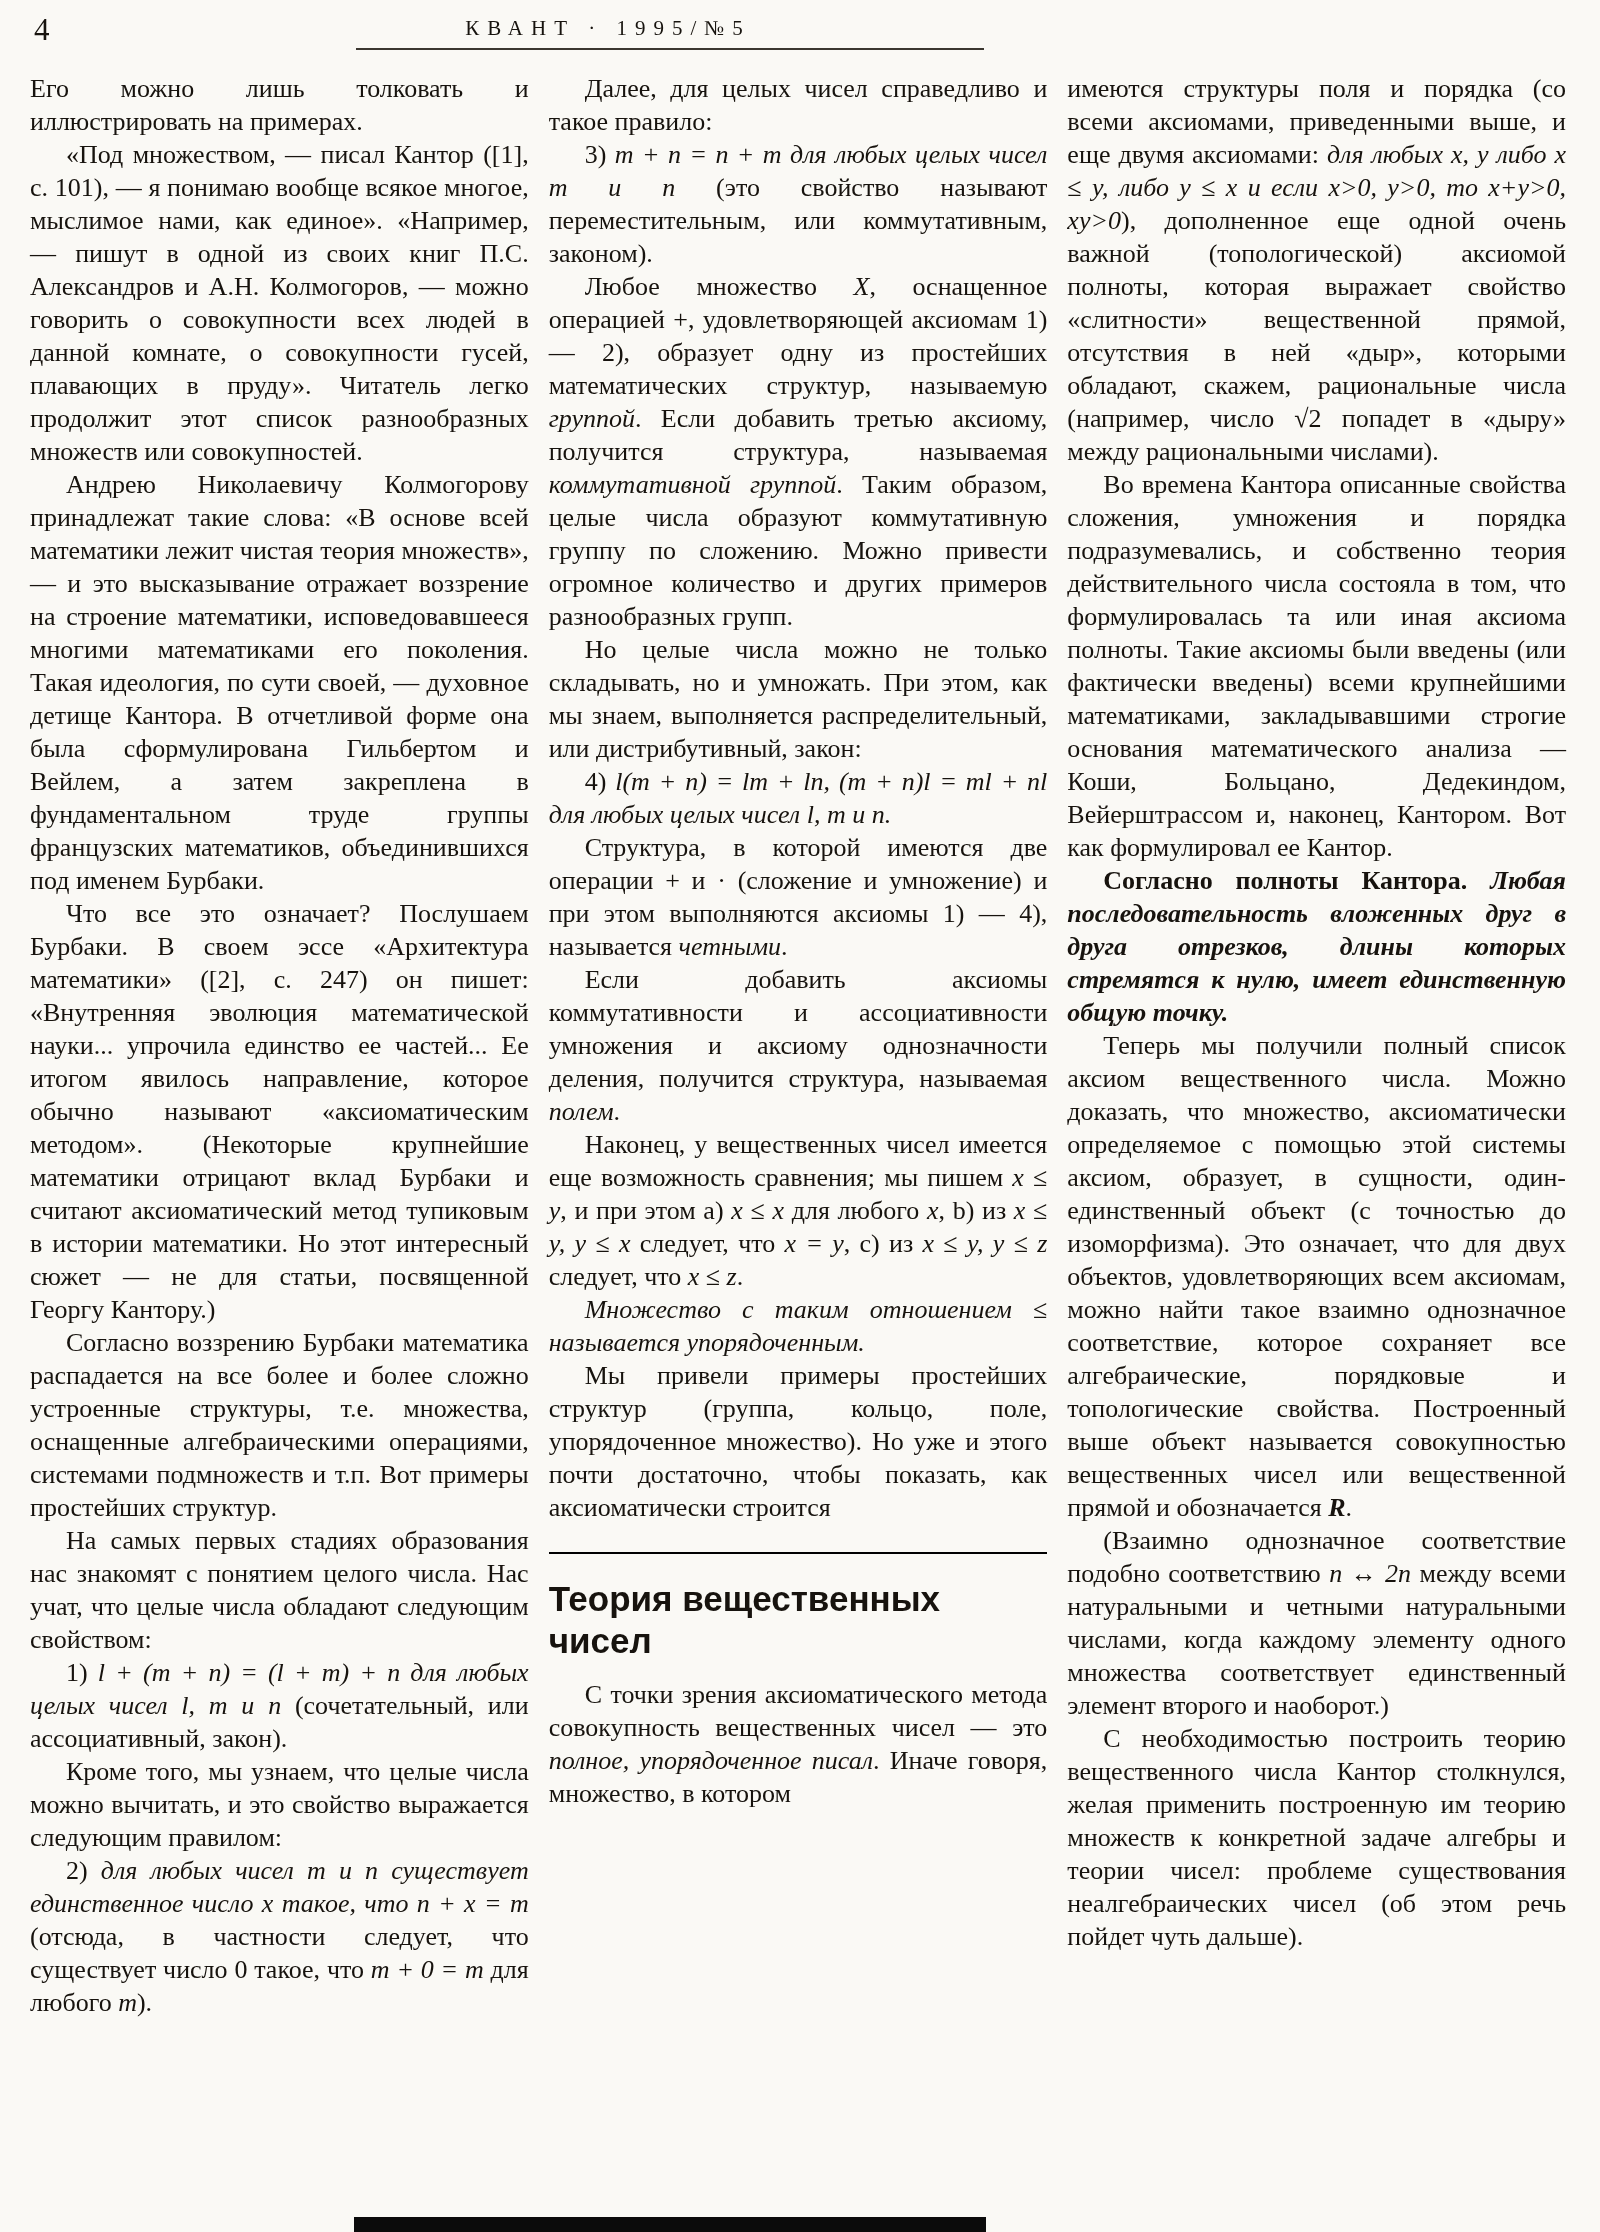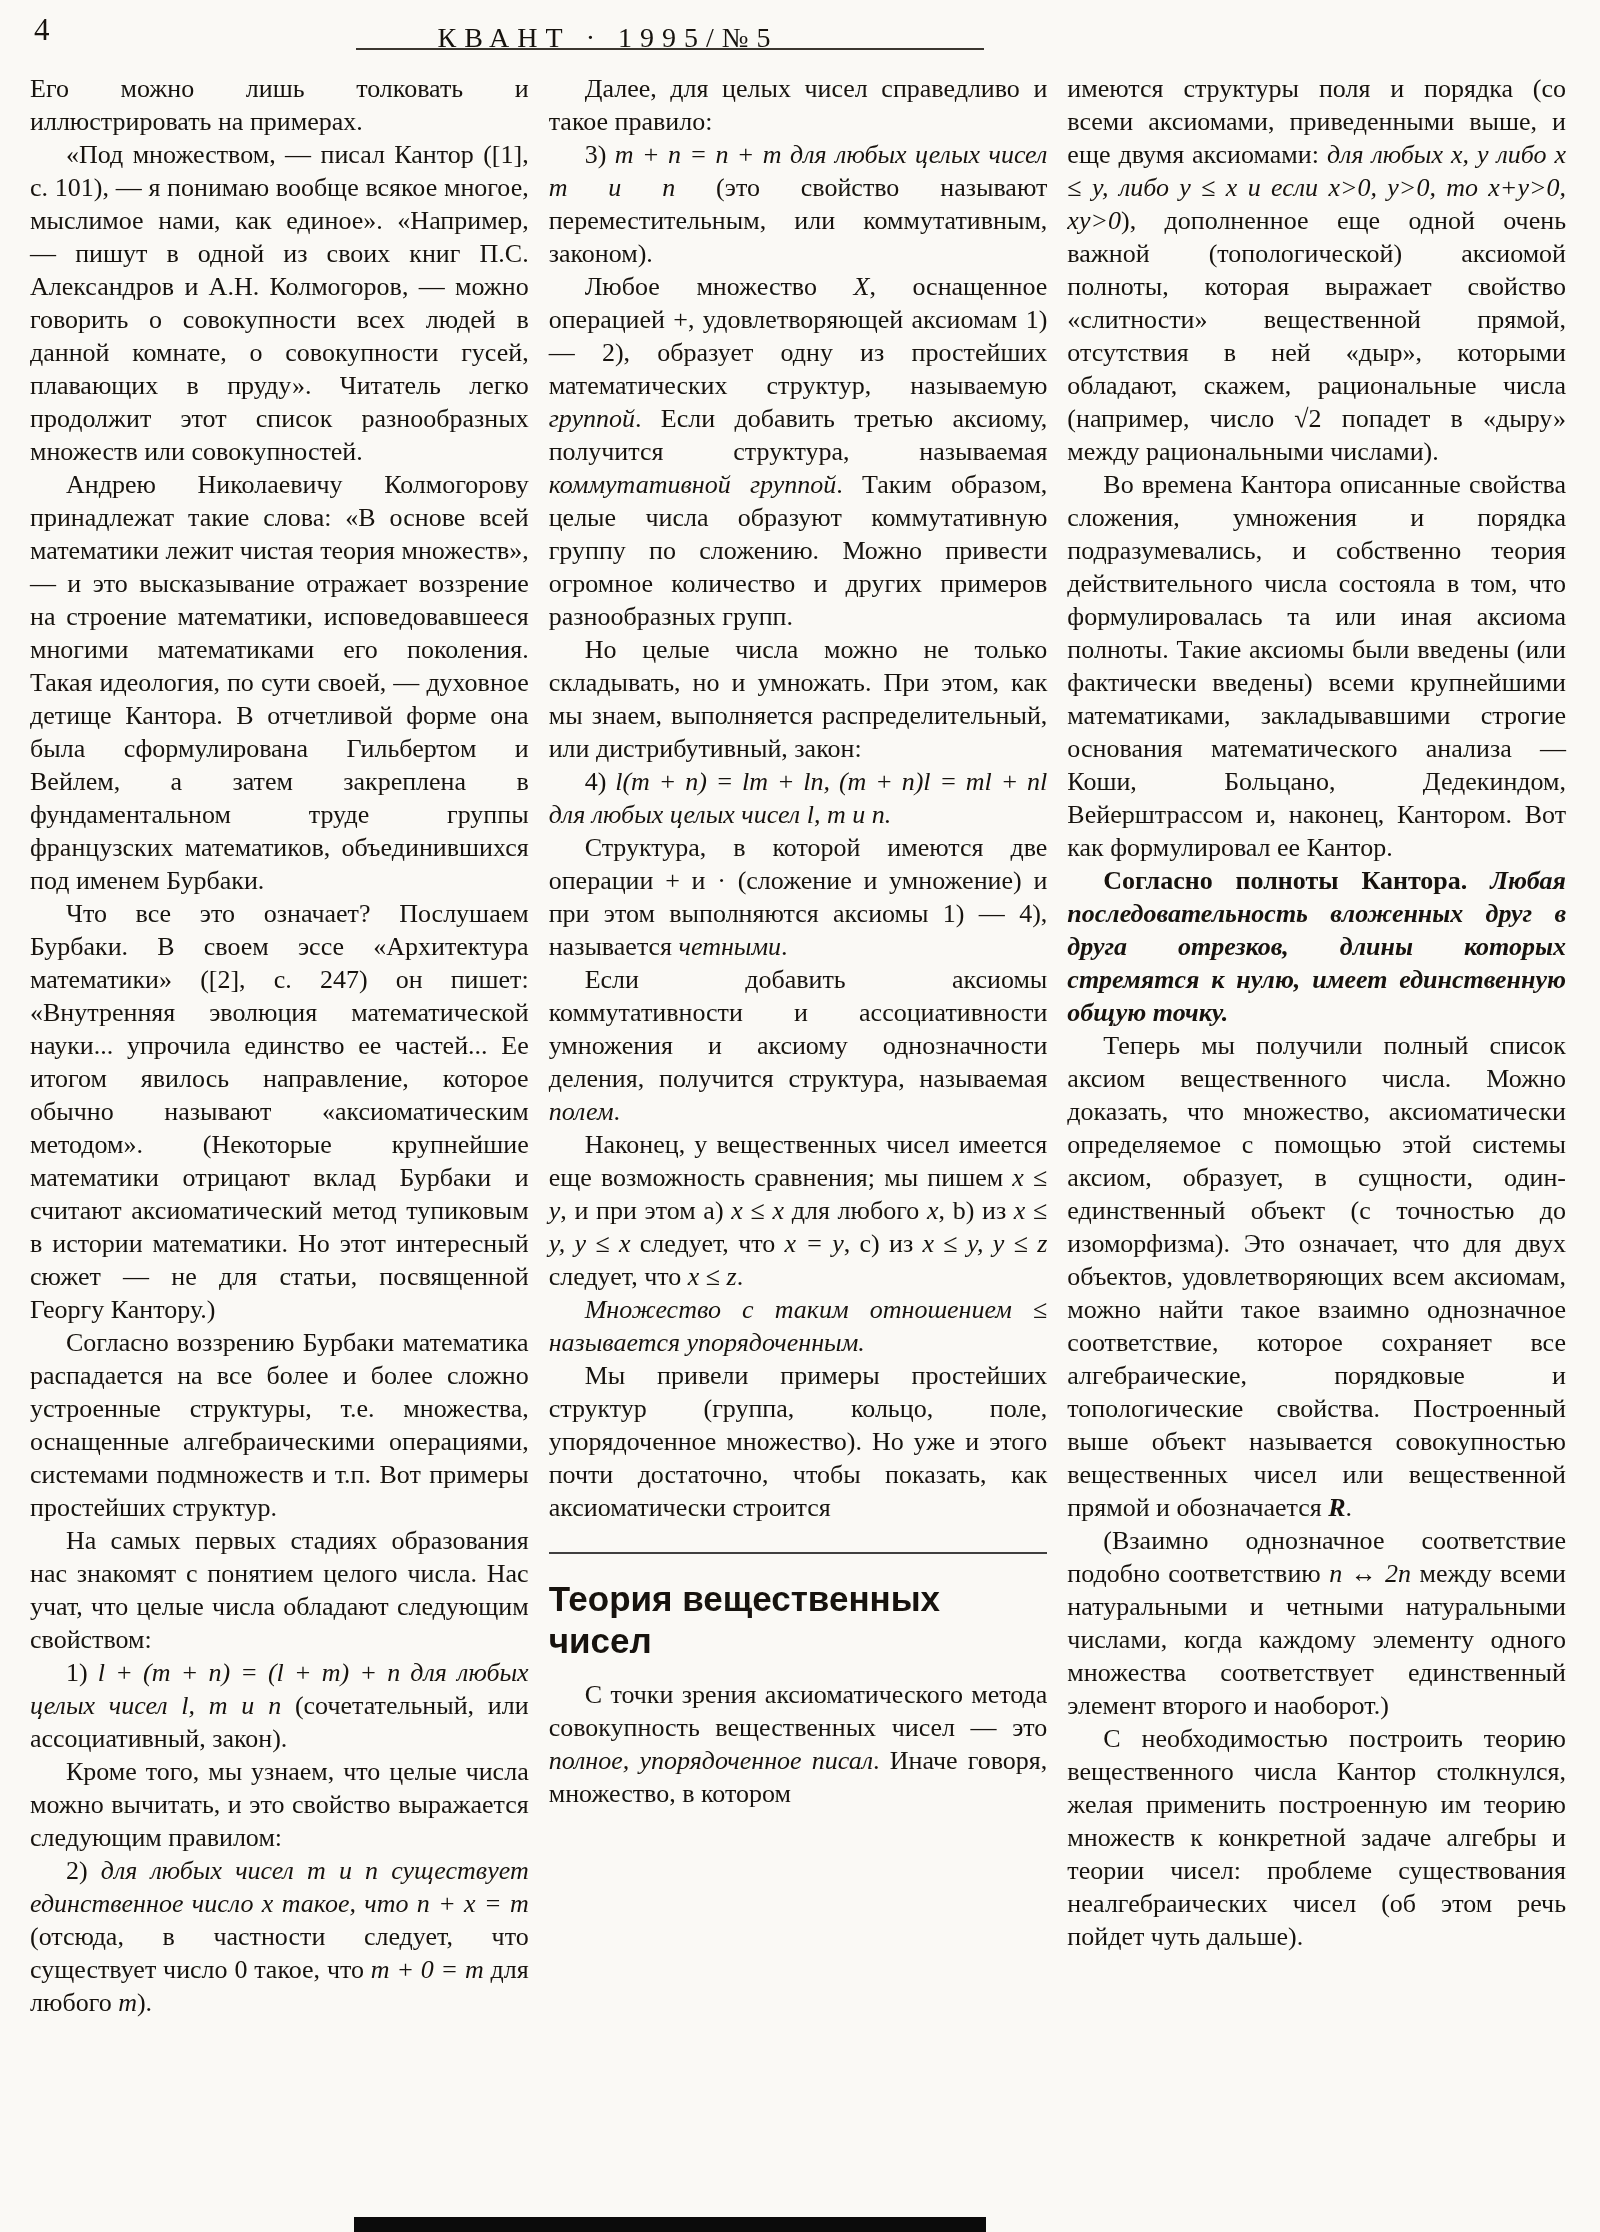--- a/index.html
+++ b/index.html
@@ -27,23 +27,23 @@
   }
   .page-number {
     position: absolute;
     left: 4px;
     top: 2px;
     font-size: 31px;
   }
   .masthead {
     position: absolute;
     left: 578px;
-    top: 12px;
+    top: 6px;
     transform: translateX(-50%);
-    font-size: 28px;
+    font-size: 21px;
     letter-spacing: 8px;
     white-space: nowrap;
     text-align: center;
   }
   .header-rule {
     position: absolute;
     left: 356px;
     top: 48px;
     width: 628px;
     border-top: 2px solid #3b3730;
@@ -72,21 +72,21 @@
   .bd  { font-weight: bold; }
   .bdit{ font-weight: bold; font-style: italic; }
   .section-heading {
     font-family: "Liberation Sans", "DejaVu Sans", sans-serif;
     font-size: 35px;
     line-height: 42px;
     font-weight: 700;
     text-align: left;
     margin: 28px 0 16px;
     padding-top: 24px;
-    border-top: 2px solid #404040;
+    border-top: 2px solid #000000;
   }
   .bottom-bar {
     position: absolute;
     left: 354px;
     bottom: 0;
     width: 632px;
     height: 15px;
     background: #0b0b0b;
   }
 </style>

